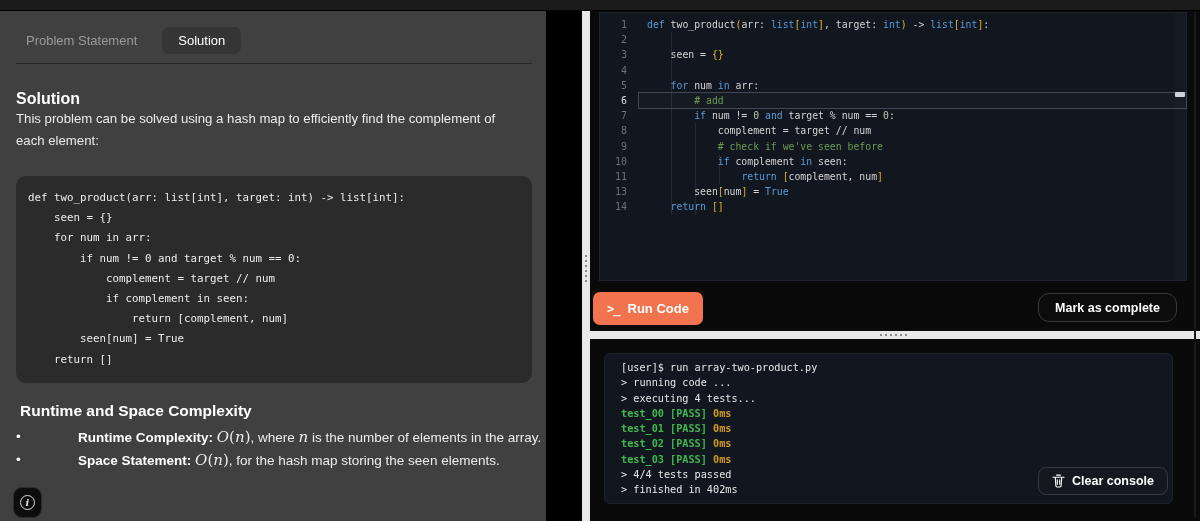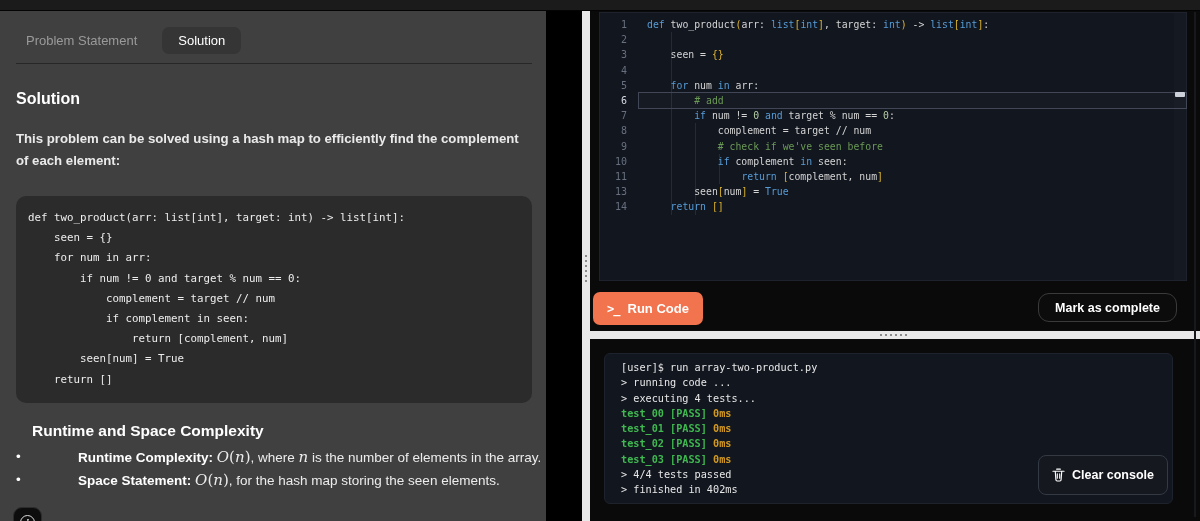--- a/index.html
+++ b/index.html
@@ -10,24 +10,24 @@
   .topbar{position:absolute;left:0;top:0;width:1200px;height:10px;background:#1b1b1b;border-bottom:1px solid #040404;}
 
   
   .left-panel{position:absolute;left:0;top:11px;width:546px;height:510px;background:#404040;box-sizing:border-box;}
   .tabs{display:flex;align-items:center;gap:13px;margin:16px 0 0 14px;}
   .tab{font-size:13px;border:none;background:transparent;cursor:pointer;font-family:inherit;}
   .tab.inactive{color:#9a9a9a;padding:6px 12px;}
   .tab.active{color:#fff;background:#353535;border-radius:7px;padding:6px 16px;}
   .tab-divider{height:1px;background:#272727;margin:9px 14px 0 16px;}
   .sol-heading{color:#fff;font-size:16px;font-weight:700;margin:26px 0 0 16px;}
-  .sol-desc{color:#eaeaea;font-size:13.2px;line-height:22px;margin:20px 16px 0 16px;max-width:506px;font-weight:bold;}
+  .sol-desc{color:#eaeaea;font-size:13.2px;line-height:22px;margin:0 16px 0 16px;max-width:506px;}
   .sol-code{background:#2b2b2b;border-radius:10px;margin:24px 14px 0 16px;padding:12px 10px 13px 12px;
             font-family:"DejaVu Sans Mono",monospace;font-size:10.8px;line-height:20.2px;color:#ededed;white-space:pre;}
-  .cx-heading{color:#fff;font-size:15.5px;font-weight:700;margin:19px 0 0 32px;}
+  .cx-heading{color:#fff;font-size:15.5px;font-weight:700;margin:19px 0 0 20px;}
   .cx-list{margin:6px 0 0 16px;padding:0;list-style:none;}
   .cx-list li{color:#ececec;font-size:13.5px;line-height:22px;padding-left:14px;position:relative;}
   .cx-list li .bullet{position:absolute;left:0;color:#fff;}
   .cb{font-weight:700;color:#fff;margin-left:48px;}
   .mi{font-family:"DejaVu Serif",serif;font-style:italic;font-size:15px;}
   .mr{font-family:"DejaVu Serif",serif;font-size:15px;}
   .info-btn{margin:15px 0 0 13px;width:29px;height:31px;border-radius:9px;border:1px solid #2c2c2c;background:#0d0d0d;
             display:flex;align-items:center;justify-content:center;cursor:pointer;}
   .info-glyph{width:15px;height:15px;border-radius:50%;border:1.5px solid #dcdcdc;color:#dcdcdc;font-size:10px;font-weight:700;
               display:flex;align-items:center;justify-content:center;font-family:"DejaVu Serif",serif;font-style:italic;box-sizing:border-box;}
@@ -70,21 +70,21 @@
             border-radius:11px;color:#fff;font-weight:700;font-size:12.5px;cursor:pointer;font-family:inherit;}
 
   
   .console{position:absolute;left:14px;top:342px;width:569px;height:151px;background:#12161f;border:1px solid #1d222c;
            border-radius:6px;box-sizing:border-box;overflow:hidden;}
   .console-lines{position:absolute;left:16px;top:6px;font-family:"DejaVu Sans Mono",monospace;font-size:10.2px;
                  line-height:15.27px;white-space:pre;color:#e8e8e8;}
   .ct-pl{color:#e8e8e8;}
   .ct-ok{color:#3FB950;font-weight:700;}
   .ct-ms{color:#D29922;font-weight:700;}
-  .clear-btn{position:absolute;right:4px;bottom:8px;height:40px;padding:0 13px;background:#15181f;border:1px solid #333a44;
+  .clear-btn{position:absolute;right:4px;bottom:8px;height:28px;padding:0 13px;background:#15181f;border:1px solid #333a44;
              border-radius:8px;color:#fff;font-weight:700;font-size:12.5px;display:flex;align-items:center;gap:7px;
              cursor:pointer;font-family:inherit;}
 </style>
 </head>
 <body>
 
 <div class="topbar"></div>
 
 <aside class="left-panel">
   <div class="tabs">

